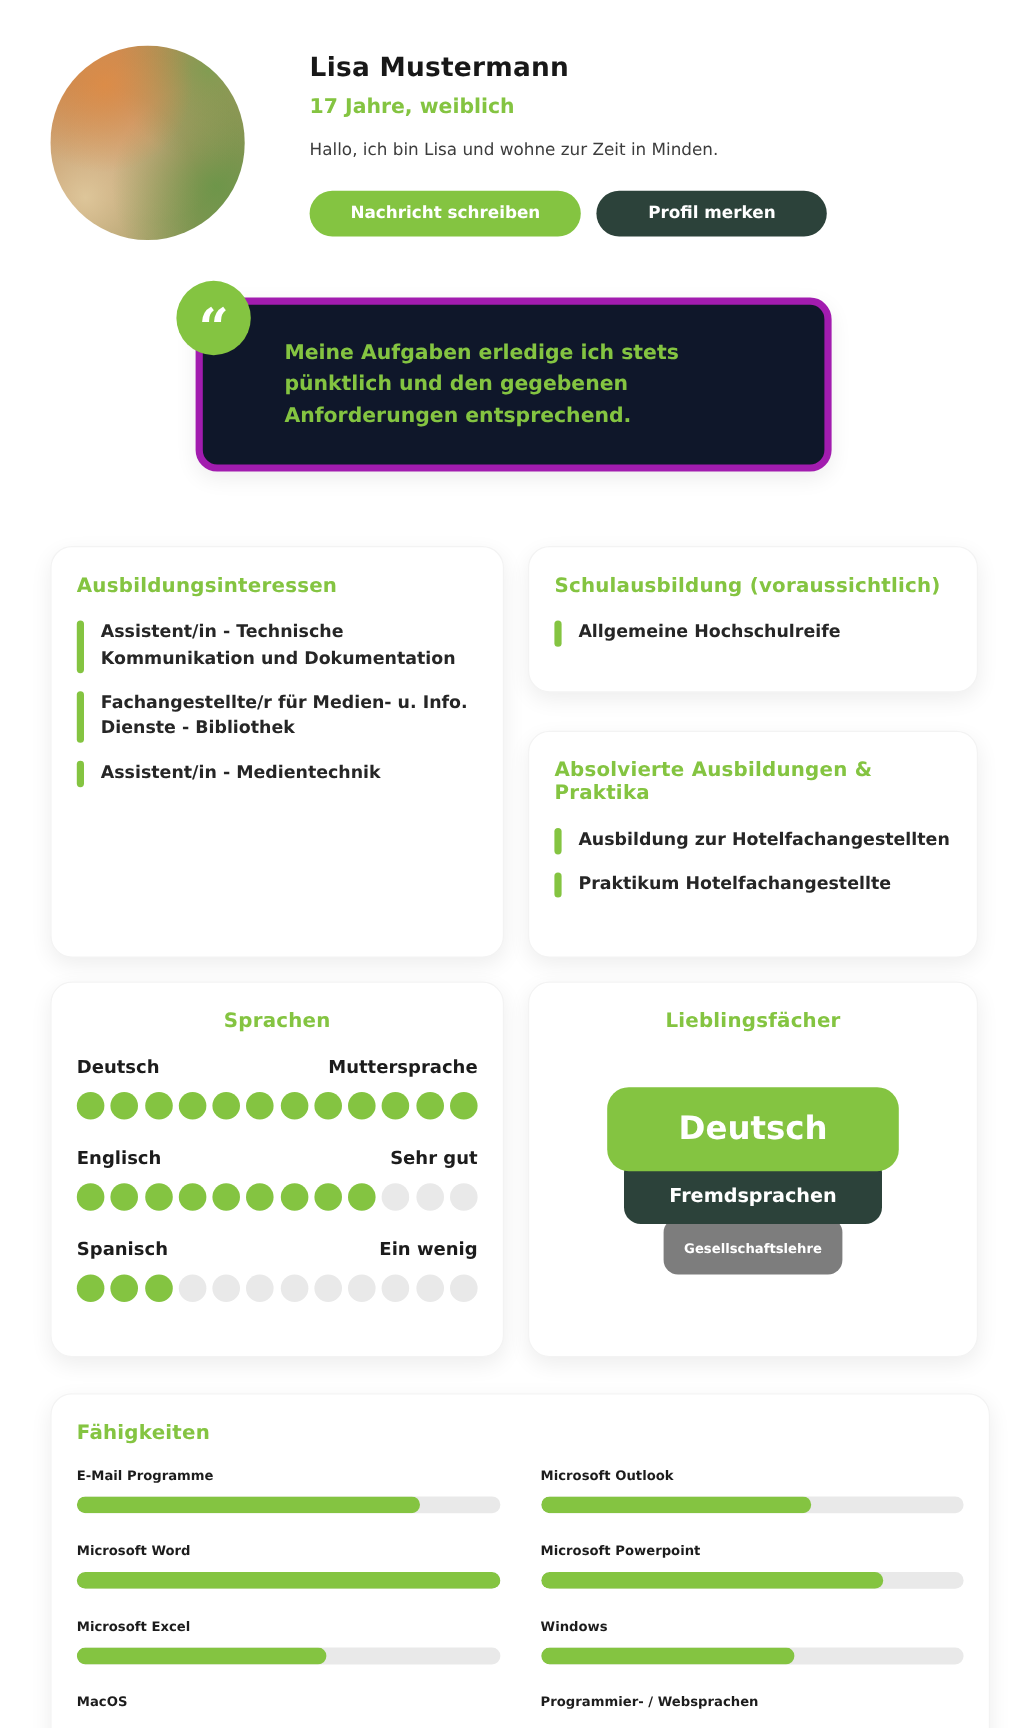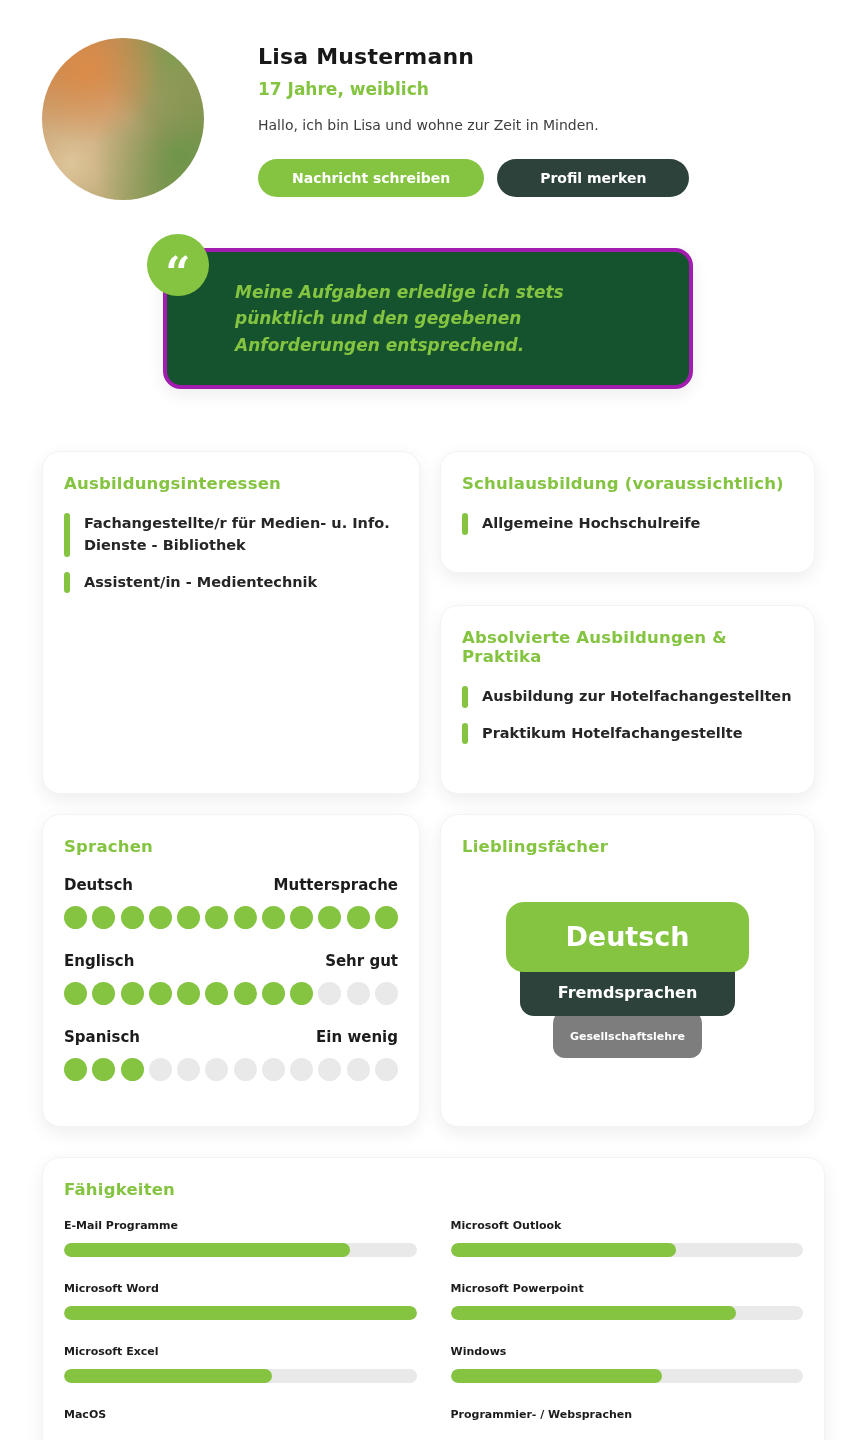--- a/index.html
+++ b/index.html
@@ -46,39 +46,39 @@
 
   
   .quote-wrap{position:relative;margin:48px 0 0 163px;width:530px;}
   .quote-circle{
     position:absolute;left:-16px;top:-14px;width:62px;height:62px;border-radius:50%;
     background:var(--green);color:#fff;display:flex;align-items:center;justify-content:center;
     font-family:"DejaVu Serif","Liberation Serif",serif;font-size:44px;font-weight:700;line-height:1;
     padding-top:18px;z-index:2;
   }
   .quote-card{
-    background:#14532d;border-radius:18px;border:4px solid #a21caf;
+    background:#0f172a;border-radius:18px;border:6px solid #a21caf;
     box-shadow:0 6px 18px rgba(0,0,0,.07);
-    padding:27px 40px 27px 68px;min-height:100px;font-style:italic;
+    padding:27px 40px 27px 68px;min-height:100px;
   }
   .quote-text{color:var(--green);font-size:17px;font-weight:700;line-height:1.55;max-width:420px;}
 
   
   .grid{display:grid;grid-template-columns:378px 375px;column-gap:30px;row-gap:32px;
         padding:0 28px 0 42px;margin-top:62px;gap:20px;}
   .card{
     background:#fff;border-radius:18px;border:1px solid #f3f3f3;
     box-shadow:0 6px 18px rgba(0,0,0,.07);padding:22px 21px;
   }
   .card-title{color:var(--green);font-size:16.5px;font-weight:700;margin-bottom:20px;letter-spacing:.2px;}
   .right-stack{display:flex;flex-direction:column;gap:32px;}
   .card-interests{min-height:321px;}
   .card-completed{min-height:189px;}
   .card-school{min-height:100px;}
-  .card-languages,.card-favorites{min-height:290px;}
+  .card-languages,.card-favorites{min-height:290px;text-align:center;}
 
   .bar-item{display:flex;gap:14px;margin-bottom:15px;}
   .bar-item .bar{width:6px;border-radius:3px;background:var(--green);align-self:stretch;flex:0 0 6px;}
   .bar-item .txt{font-size:14.5px;font-weight:700;color:#262626;line-height:1.5;}
 
   
   .lang-row{margin-bottom:23px;}
   .lang-head{display:flex;justify-content:space-between;font-size:15px;font-weight:700;color:#1c1c1c;margin-bottom:12px;}
   .dots{display:flex;justify-content:space-between;}
   .dot{width:23px;height:23px;border-radius:50%;background:var(--track);}
@@ -123,20 +123,24 @@
     </div>
   </div>
 
   <div class="grid">
 
     <section class="card card-interests">
       <h2 class="card-title">Ausbildungsinteressen</h2>
       <div>
           <div class="bar-item">
             <span class="bar"></span>
+            <span class="txt">Assistent/in - Technische Kommunikation und Dokumentation</span>
+          </div>
+          <div class="bar-item">
+            <span class="bar"></span>
             <span class="txt">Fachangestellte/r für Medien- u. Info. Dienste - Bibliothek</span>
           </div>
           <div class="bar-item">
             <span class="bar"></span>
             <span class="txt">Assistent/in - Medientechnik</span>
           </div>
         </div>
     </section>
 
     <div class="right-stack">

